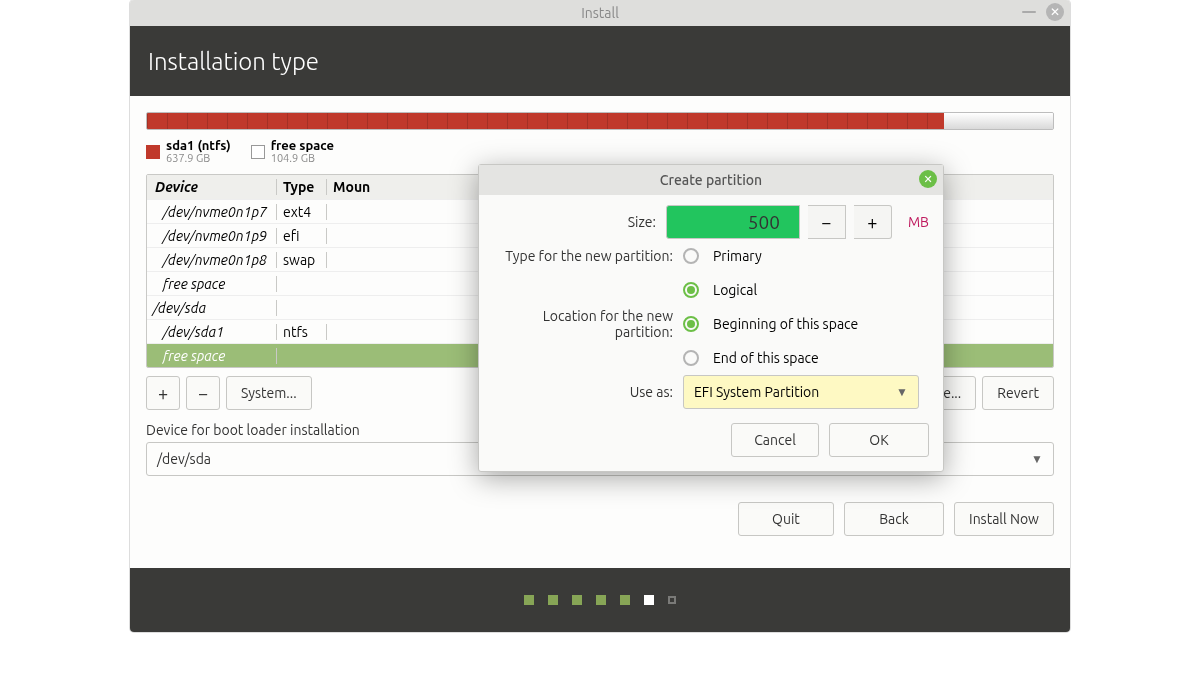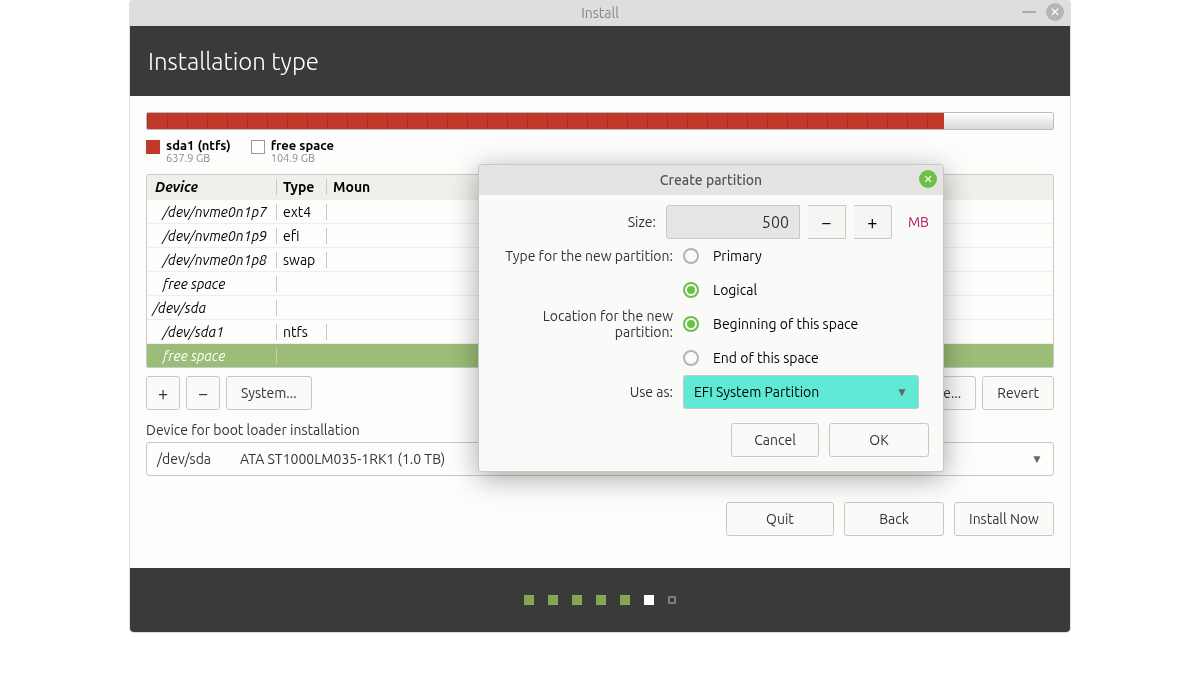--- a/index.html
+++ b/index.html
@@ -27,21 +27,21 @@
   .winbtn .close { width:18px; height:18px; border-radius:50%; background:#b5b5b5; color:#fff; display:flex; align-items:center; justify-content:center; font-size:12px; line-height:1;}
   .header-dark { height:70px; background:var(--header-dark); color:#fff; display:flex; align-items:center; padding:0 18px; font-size:24px; font-weight:300;}
   .content { padding:16px 16px 0 16px; }
 
   
   .usagebar { height:18px; width:100%; border:1px solid #bdbdbd; border-radius:2px; display:flex; overflow:hidden; background:#ececec;}
   .usagebar .seg-used { flex:0 0 88%; background:var(--used-red); background-image:repeating-linear-gradient(to right,rgba(0,0,0,.15),rgba(0,0,0,.15) 1px,transparent 1px,transparent 20px);}
   .usagebar .seg-free { flex:1; background:linear-gradient(#fff,#d9d9d9);}
 
   .legend { display:flex; gap:20px; margin-top:8px; font-size:13px; }
-  .legend .item { display:flex; align-items:flex-start; gap:6px;}
+  .legend .item { display:flex; align-items:center; gap:6px;}
   .legend .sw  { width:14px; height:14px; margin-top:2px; }
   .legend .sw.red { background:var(--used-red);}
   .legend .sw.free{ background:#fff; border:1px solid #999;}
   .legend .name { font-weight:600;}
   .legend .size { font-size:11px; color:var(--grey-muted);}
 
   
   .ptable { margin-top:10px; border:1px solid var(--border); border-radius:2px; font-size:14px; overflow:hidden;}
   .ptable .head, .ptable .row { display:flex; align-items:center; height:24px;}
   .ptable .head { background:#efefec; font-weight:600;}
@@ -73,30 +73,30 @@
   .dot.off { background:none; border:2px solid #7a7a78; width:8px; height:8px;}
 
   
   .modal { position:absolute; left:478px; top:164px; width:466px; background:#fafaf9; border:1px solid #c7c7c4; box-shadow:0 6px 28px rgba(0,0,0,.35); border-radius:3px; font-size:14px;}
   .modal .mtitle { height:30px; background:#e4e4e2; display:flex; align-items:center; justify-content:center; color:#555; position:relative; font-weight:500;}
   .modal .mtitle .close { position:absolute; right:6px; top:5px; width:18px; height:18px; border-radius:50%; background:var(--accent-green); color:#fff; display:flex; align-items:center; justify-content:center; font-size:11px; cursor:pointer;}
   .modal .mbody { padding:10px 14px 14px 14px; }
   .formrow { display:flex; align-items:center; min-height:34px; }
   .formrow .lbl { width:190px; text-align:right; padding-right:10px; color:#333;}
   .formrow .ctrl { flex:1; display:flex; align-items:center; gap:8px;}
-  .spinner-input { width:134px; height:34px; border:1px solid var(--button-border); border-radius:3px 0 0 3px; padding:0 10px; text-align:right; font-size:16px; background:#e5e5e5; color:#333; }
+  .spinner-input { width:134px; height:34px; border:1px solid var(--button-border); border-radius:3px 0 0 3px; padding:0 19px; text-align:right; font-size:19px; background:#22c55e; color:#333; }
   .spin { width:38px; height:34px; border:1px solid var(--button-border); border-left:none; background:#f5f5f3; display:flex; align-items:center; justify-content:center; font-size:18px; cursor:pointer;}
   .spin.first { border-radius:0;}
   .spin.last  { border-radius:0 3px 3px 0;}
   .unit { margin-left:8px; color:#be185d;}
   .radio { width:16px; height:16px; border-radius:50%; border:2px solid #b4b4b4; display:inline-block; position:relative; flex:none;}
   .radio.on { border-color:var(--accent-green);}
   .radio.on::after { content:""; position:absolute; inset:2px; border-radius:50%; background:var(--accent-green);}
   .radiolbl { margin-left:6px;}
-  .useas-select { flex:1; max-width:236px; height:34px; border:1px solid var(--button-border); border-radius:3px; display:flex; align-items:center; padding:0 10px; background:#5eead4; position:relative; cursor:pointer;}
+  .useas-select { flex:1; max-width:236px; height:34px; border:1px solid var(--button-border); border-radius:3px; display:flex; align-items:center; padding:0 10px; background:#fef9c3; position:relative; cursor:pointer;}
   .useas-select .chev { margin-left:auto; font-size:12px; color:#666;}
   .mactions { display:flex; justify-content:flex-end; gap:10px; margin-top:14px;text-align:center;}
 </style>
 </head>
 <body>
 
 <div class="window">
 
   <div class="titlebar">
     <span>Install</span>
@@ -185,26 +185,25 @@
       <div class="btn">System...</div>
       <div class="spacer"></div>
       <div class="btn">New Partition Table...</div>
       <div class="btn">Revert</div>
     </div>
 
     <div class="bootlbl">Device for boot loader installation</div>
     <div class="bootsel">
       <span>/dev/sda</span>
       <span>&nbsp;&nbsp;&nbsp;&nbsp;&nbsp;&nbsp;&nbsp;&nbsp;&nbsp;</span>
-      <span>ATA ST1000LM035-1RK1 (1.0 TB)</span>
       <span class="chev">▼</span>
     </div>
 
     <div class="footer-btns">
-      <div class="btn" style="width:108px">Quit</div>
+      <div class="btn" style="width:96px">Quit</div>
       <div class="btn" style="width:100px">Back</div>
       <div class="btn" style="width:100px">Install Now</div>
     </div>
 
   </div>
 
   <div class="footer-dark">
     <span class="dot on"></span>
     <span class="dot on"></span>
     <span class="dot on"></span>

